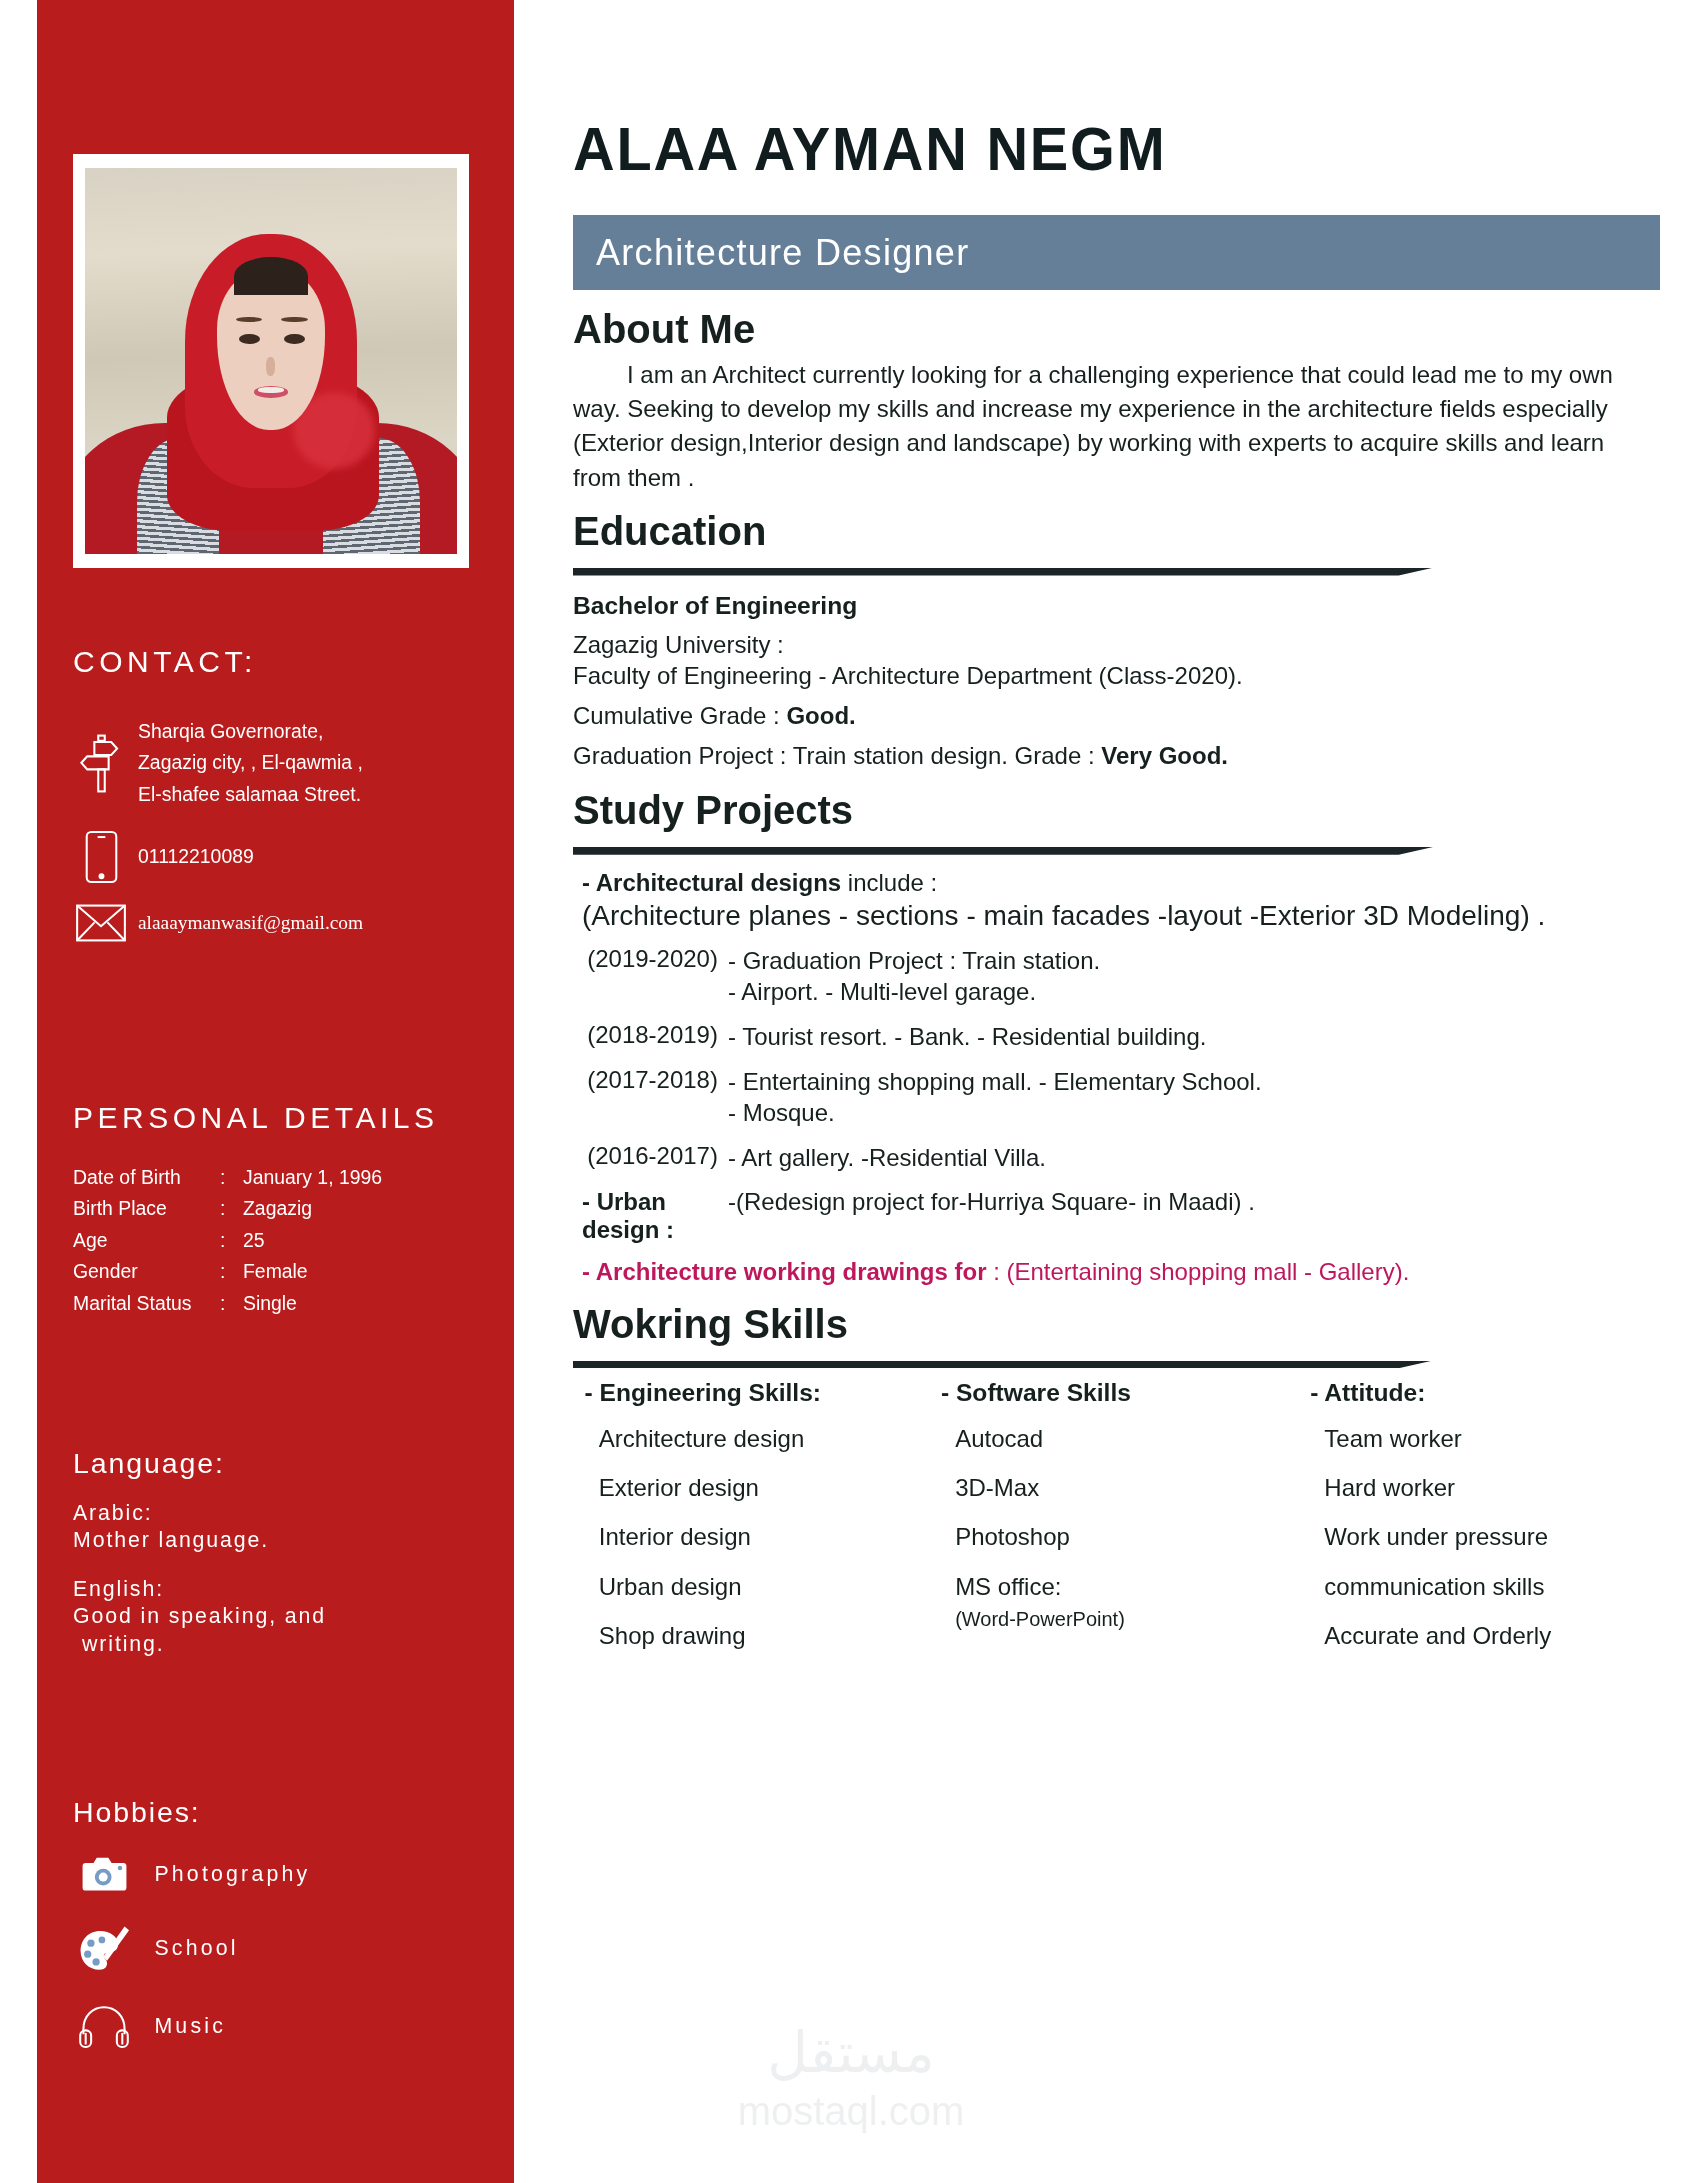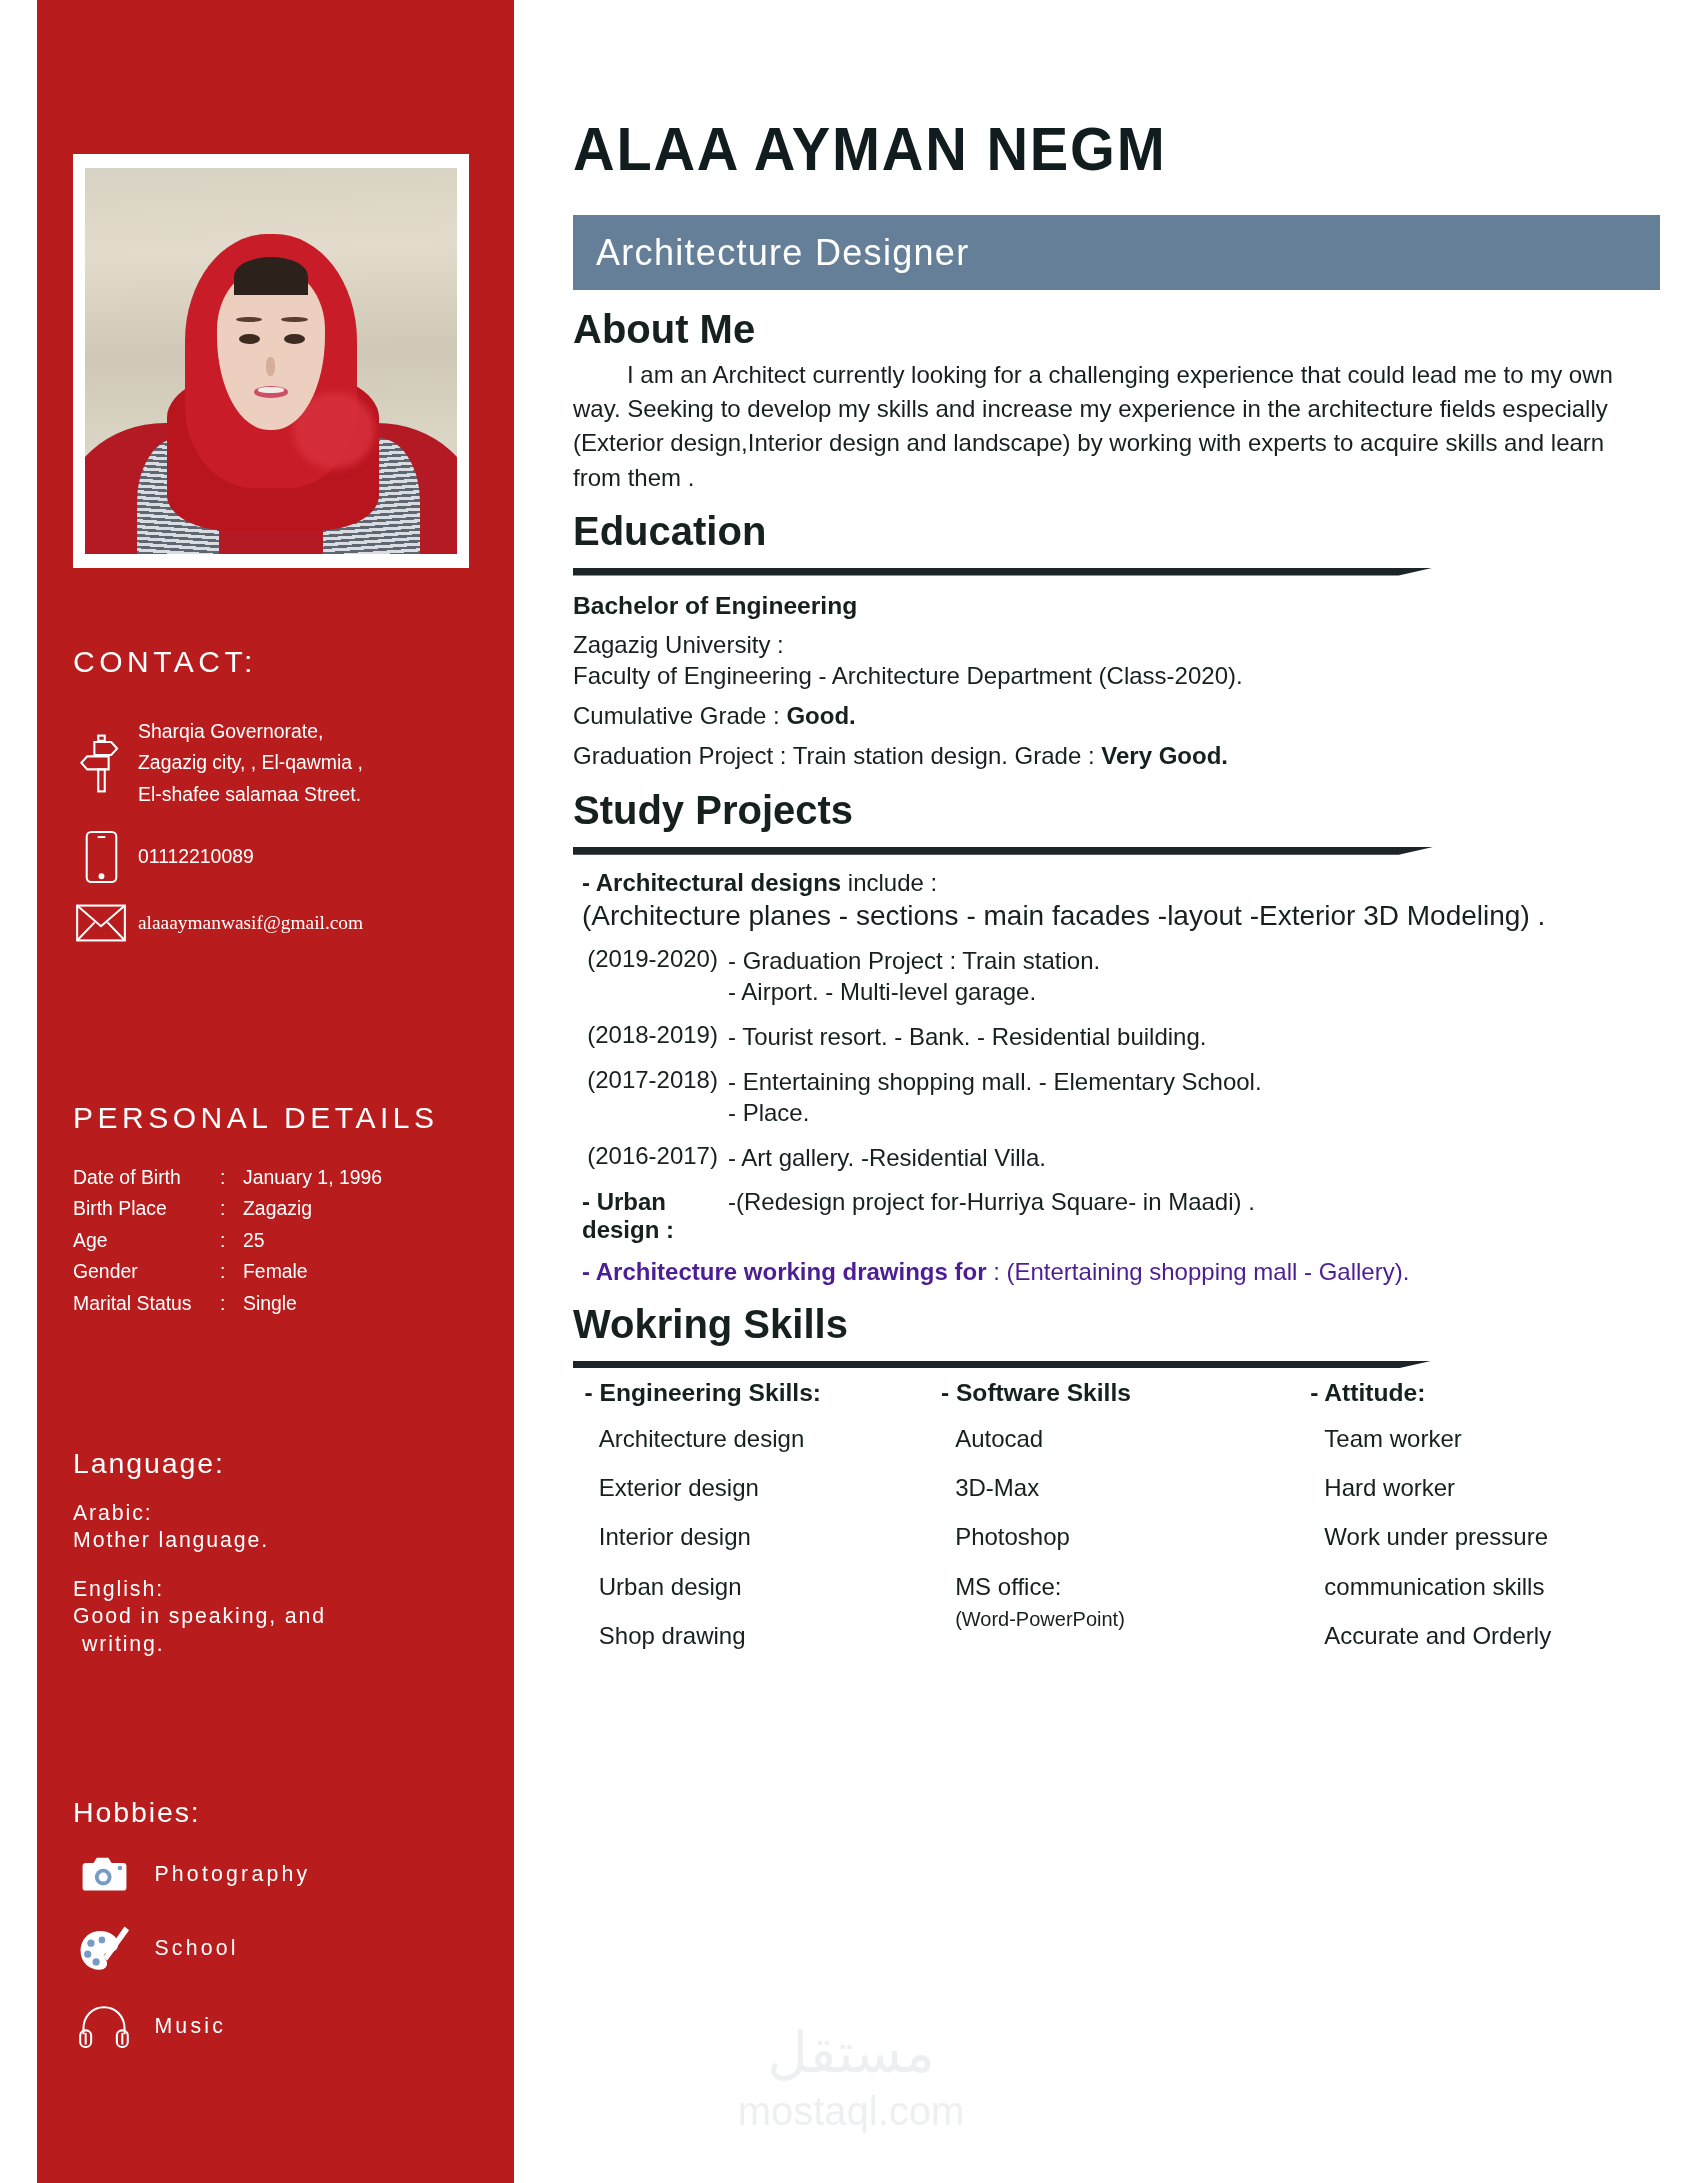--- a/index.html
+++ b/index.html
@@ -328,21 +328,21 @@
     margin-top: 14.2px;
     font-size: 24px;
     color: #15201f;
   }
   .proj-note .k { width: 155px; min-width: 155px; font-weight: 700; padding-left: 9px; box-sizing: border-box;}
   .proj-note .v { flex: 1; }
 
   .proj-wide {
     margin: 14.2px 0 0 9px;
     font-size: 24px;
-    color: #4c1d95;
+    color: #be185d;
   }
   .proj-wide b { font-weight: 700; }
 
   #skills-grid {
     display: flex;
     margin-top: 10.4px;
   }
   .skill-col { width: 33.3%; }
   .skill-col.c1 { padding-left: 11.6px; }
   .skill-col.c2 { padding-left: 6.5px; }
@@ -593,21 +593,21 @@
       <span class="proj-year">(2018-2019)</span>
       <span class="proj-items">
         <div>- Tourist resort.    - Bank.    - Residential building.</div>
       </span>
     </div>
 
     <div class="proj-row">
       <span class="proj-year">(2017-2018)</span>
       <span class="proj-items">
         <div>- Entertaining shopping mall.  - Elementary School.</div>
-        <div>- Place.</div>
+        <div>- Mosque.</div>
       </span>
     </div>
 
     <div class="proj-row">
       <span class="proj-year">(2016-2017)</span>
       <span class="proj-items">
         <div>- Art gallery.     -Residential Villa.</div>
       </span>
     </div>
 

